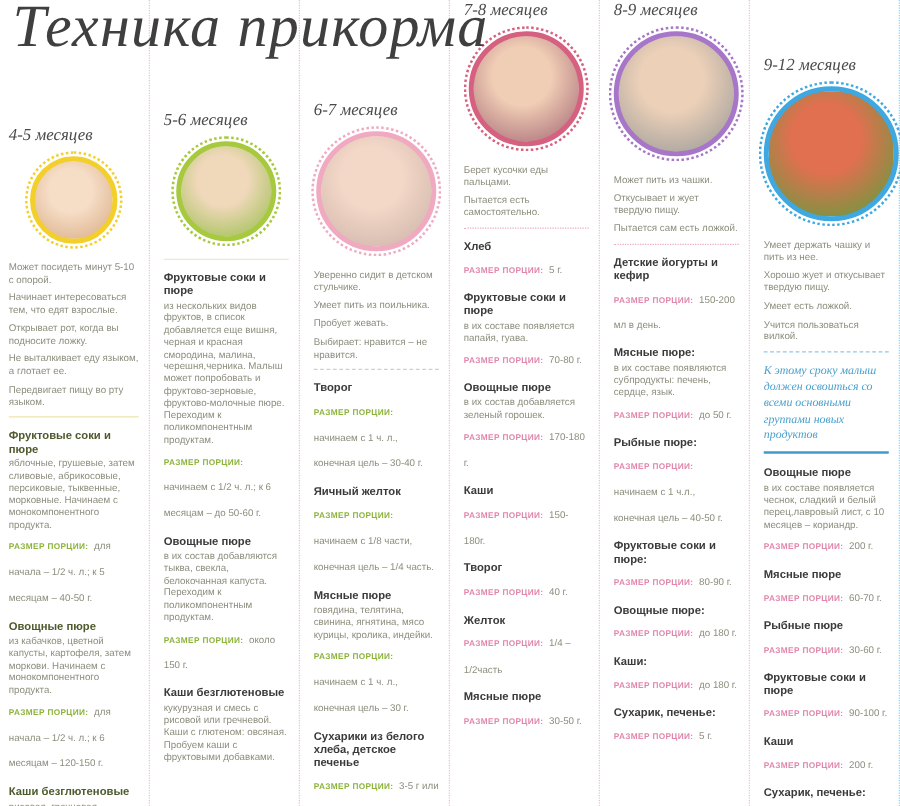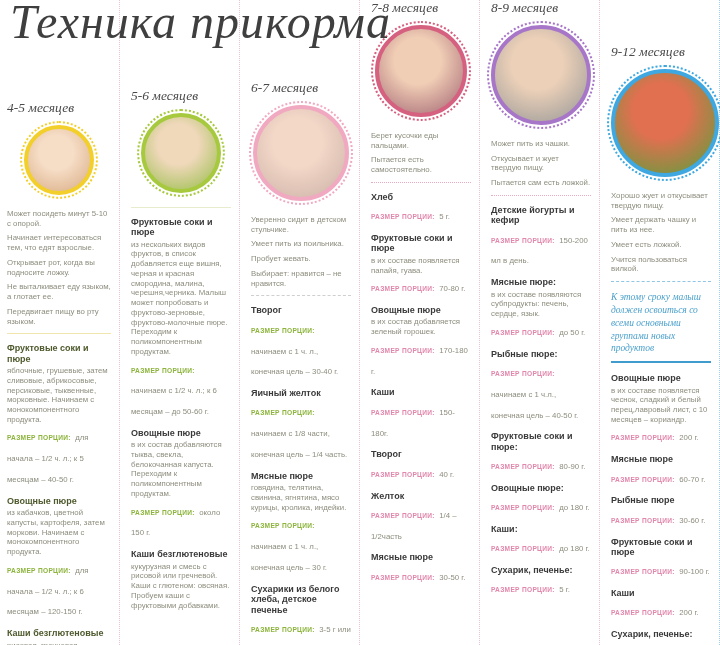--- a/index.html
+++ b/index.html
@@ -218,22 +218,22 @@
           <h3 class="food-name">Сухарик, печенье:</h3>
           <p class="portion"><span class="portion-label">РАЗМЕР ПОРЦИИ:</span> <span class="portion-value">5 г.</span></p>
         </div>
       </div>
   </section>
 
   <section class="col" style="--sep: #9fd0ec; --ring: #3fa8e0; --pin: #e07050; --pout: #5f9e3c; --d: 100px; --head: #3a3a3a; --plabel: #e087ab; --divstyle: dashed; --divcolor: #8fc6e6; padding-top: 44px;">
     <h2 class="age">9-12 месяцев</h2>
     <div class="photo"></div>
     <div class="skills">
+        <p class="skill">Умеет держать чашку и пить из нее.</p>
         <p class="skill">Хорошо жует и откусывает твердую пищу.</p>
-        <p class="skill">Умеет держать чашку и пить из нее.</p>
         <p class="skill">Умеет есть ложкой.</p>
         <p class="skill">Учится пользоваться вилкой.</p>
       </div>
     <div class="divider"></div>
     <div class="foods">
         <p class="note">К этому сроку малыш должен освоиться со всеми основными группами новых продуктов</p>
         <div class="note-rule"></div>
         <div class="food">
           <h3 class="food-name">Овощные пюре</h3>
           <p class="food-desc">в их составе появляется чеснок, сладкий и белый перец,лавровый лист, с 10 месяцев – кориандр.</p>

